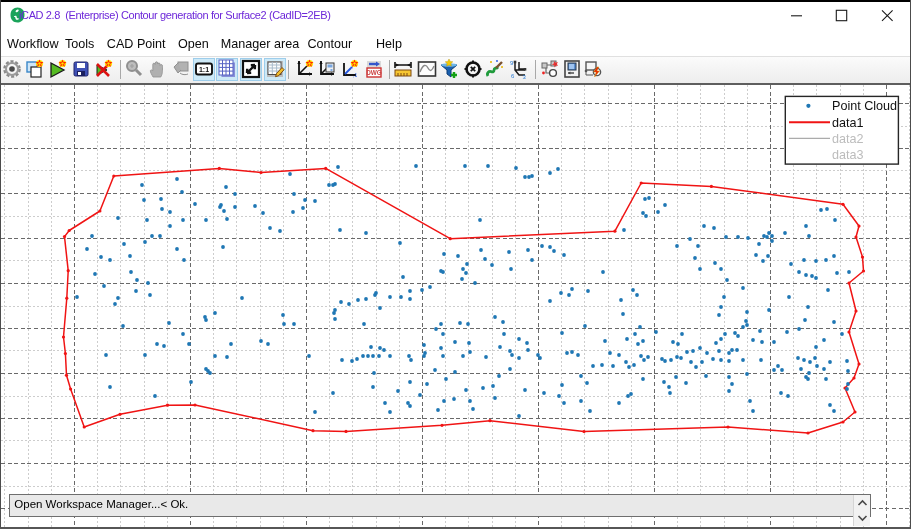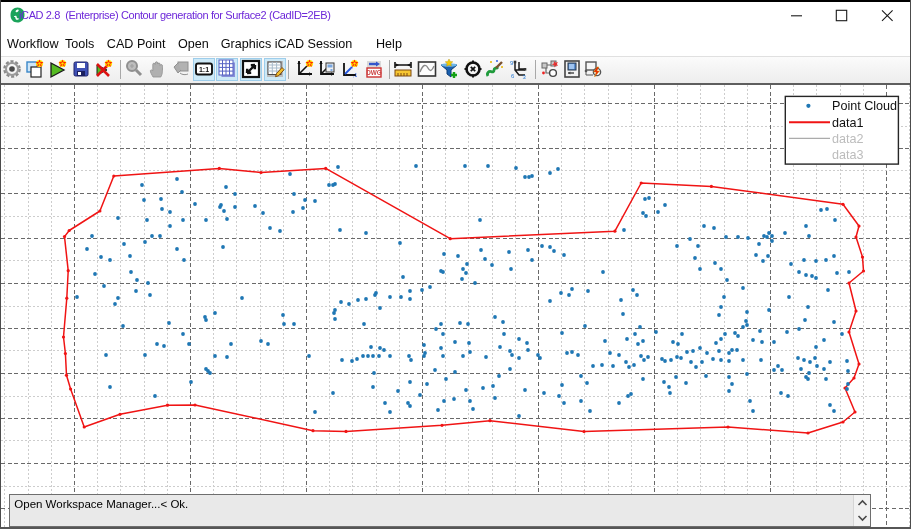--- a/index.html
+++ b/index.html
@@ -20,22 +20,22 @@
  <path d="M5 10.8h11" stroke="#1a1a1a" stroke-width="1.1"></path>
  <rect x="50.3" y="5.3" width="10.4" height="10.4" fill="none" stroke="#1a1a1a" stroke-width="1.1"></rect>
  <path d="M96 5.3 106.6 15.9M106.6 5.3 96 15.9" stroke="#1a1a1a" stroke-width="1.1"></path>
 </svg>
 
 <div style="position:absolute;left:0;top:0;width:911px;font-size:12.6px;color:#0a0a0a">
     <span style="position:absolute;left:7px;top:37px">Workflow</span>
     <span style="position:absolute;left:65px;top:37px">Tools</span>
     <span style="position:absolute;left:106.8px;top:37px">CAD Point</span>
     <span style="position:absolute;left:178px;top:37px">Open</span>
-    <span style="position:absolute;left:220.8px;top:37px">Graphics iCAD</span>
-    <span style="position:absolute;left:307.5px;top:37px">Session</span>
+    <span style="position:absolute;left:220.8px;top:37px">Manager area</span>
+    <span style="position:absolute;left:307.5px;top:37px">Contour</span>
     <span style="position:absolute;left:376px;top:37px">Help</span>
   </div>
 
 <div style="position:absolute;left:1px;top:56px;width:909px;height:27px;background:linear-gradient(#fbfbfb,#ededed);border-top:1px solid #e0e0e0"></div>
 <div style="position:absolute;left:0;top:83px;width:911px;height:2px;background:#5e5e5e;z-index:5"></div>
 <div style="position:absolute;left:192.8px;top:57.5px;width:22px;height:23px;background:#cde9f7;border:1px solid #9dcdeb;box-sizing:border-box"></div>
 <div style="position:absolute;left:216.2px;top:57.5px;width:22px;height:23px;background:#cde9f7;border:1px solid #9dcdeb;box-sizing:border-box"></div>
 <div style="position:absolute;left:239.8px;top:57.5px;width:22px;height:23px;background:#cde9f7;border:1px solid #9dcdeb;box-sizing:border-box"></div>
 <div style="position:absolute;left:263.5px;top:57.5px;width:22px;height:23px;background:#cde9f7;border:1px solid #9dcdeb;box-sizing:border-box"></div>
 <div style="position:absolute;left:119.5px;top:60px;width:1px;height:19px;background:#a8a8a8"></div>
@@ -692,20 +692,20 @@
 <rect x="785.3" y="96.4" width="113.1" height="67.7" fill="#fff" stroke="#262626" stroke-width="1.4"></rect>
 <circle cx="808.4" cy="105.8" r="2.1" fill="#1f77b4"></circle>
 <line x1="789" y1="122.2" x2="830" y2="122.2" stroke="#f01414" stroke-width="2"></line>
 <line x1="789" y1="138.4" x2="830" y2="138.4" stroke="#ababab" stroke-width="1.2"></line>
 <text x="832" y="110.2" font-size="12.6" fill="#111" font-family="Liberation Sans">Point Cloud</text>
 <text x="832" y="126.6" font-size="12.6" fill="#111" font-family="Liberation Sans">data1</text>
 <text x="832" y="142.8" font-size="12.6" fill="#bcbcbc" font-family="Liberation Sans">data2</text>
 <text x="832" y="159.2" font-size="12.6" fill="#bcbcbc" font-family="Liberation Sans">data3</text>
 </svg>
 
-<div style="position:absolute;left:9.3px;top:493.7px;width:862px;height:33px;background:#e9e9e9;border:1px solid #6e6e6e;z-index:10">
+<div style="position:absolute;left:9.3px;top:493.7px;width:862px;height:23px;background:#e9e9e9;border:1px solid #6e6e6e;z-index:10">
 <div style="position:absolute;left:4px;top:3px;font-size:11.5px;color:#000">Open Workspace Manager...&lt; Ok.</div>
 <div style="position:absolute;right:0;top:0;width:17px;height:31px;background:#f2f2f2;border-left:1px solid #d5d5d5">
 <svg width="17" height="31" viewBox="0 0 17 31">
         <path d="M4.5 10 8.5 6l4 4" fill="none" stroke="#4a4a4a" stroke-width="1.6"></path>
         <path d="M4.5 21l4 4 4-4" fill="none" stroke="#4a4a4a" stroke-width="1.6"></path>
       </svg>
 </div>
 </div>
 </body></html>

